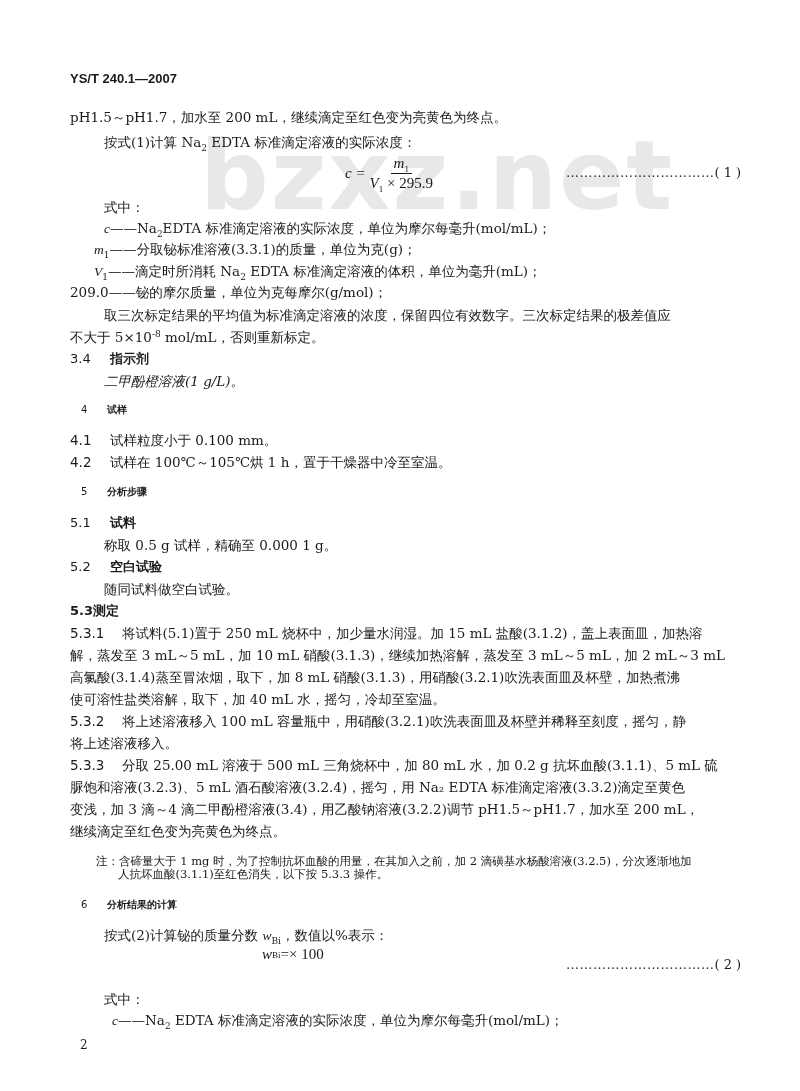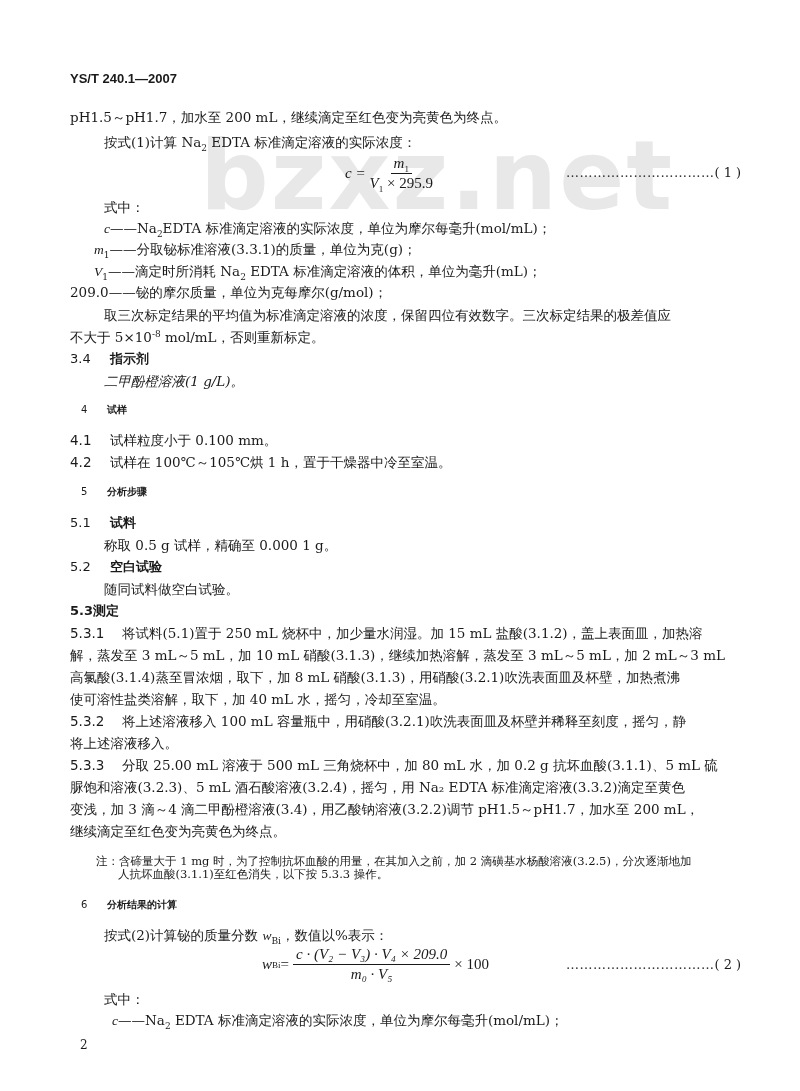--- a/index.html
+++ b/index.html
@@ -128,24 +128,20 @@
       <span class="num" style="min-width:14px;">6</span><span>分析结果的计算</span>
     </div>
     <div class="line" style="left:104px; top:926px;">
       <span>按式(2)计算铋的质量分数 </span><span class="it">w</span><sub>Bi</sub><span>，数值以%表示：</span>
     </div>
 
     <div class="formula" style="left:262px; top:946px;">
       <span class="it">w</span>
         <sub>Bi</sub>
         <span> =</span>
-      <span class="frac">
-        <span class="numr it">c · (V₂ − V₃) · V₄ × 209.0</span>
-        <span class="den it">m₀ · V₅</span>
-      </span>
       <span>× 100</span>
     </div>
     <div class="eqno" style="left:566px; top:957px;">
       <span class="dots">……………………………</span><span>( 2 )</span>
     </div>
 
     <div class="line" style="left:104px; top:990px;">式中：</div>
     <div class="line" style="left:112px; top:1011px;">
       <span class="it">c</span><span>——</span><span>Na</span><sub>2</sub><span> EDTA 标准滴定溶液的实际浓度，单位为摩尔每毫升(mol/mL)；</span>
     </div>

